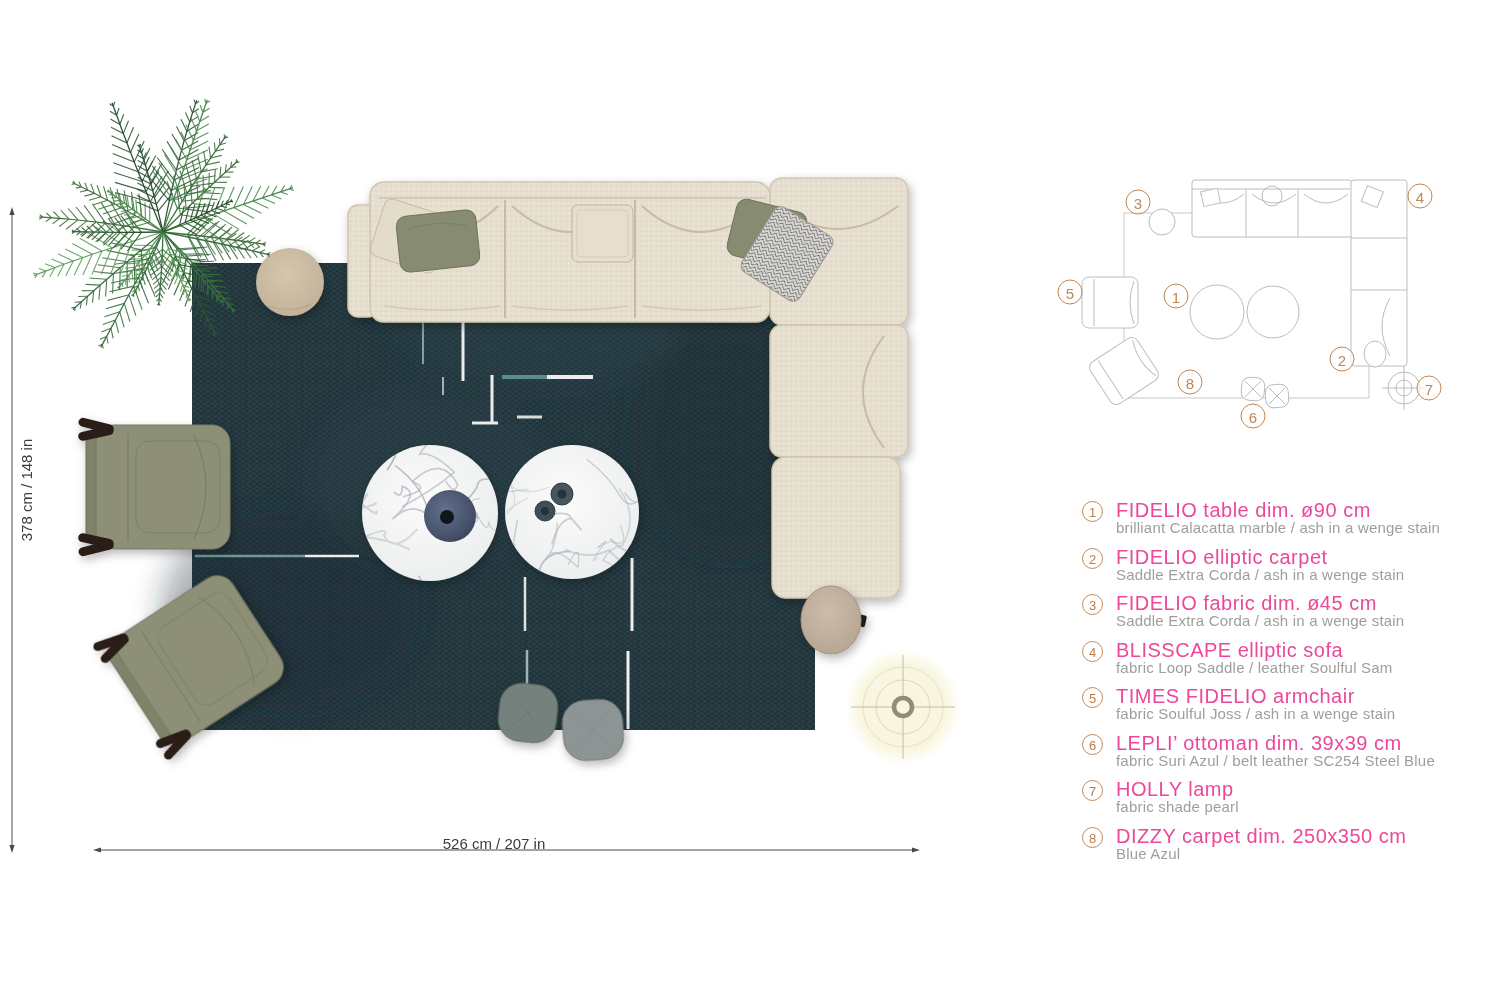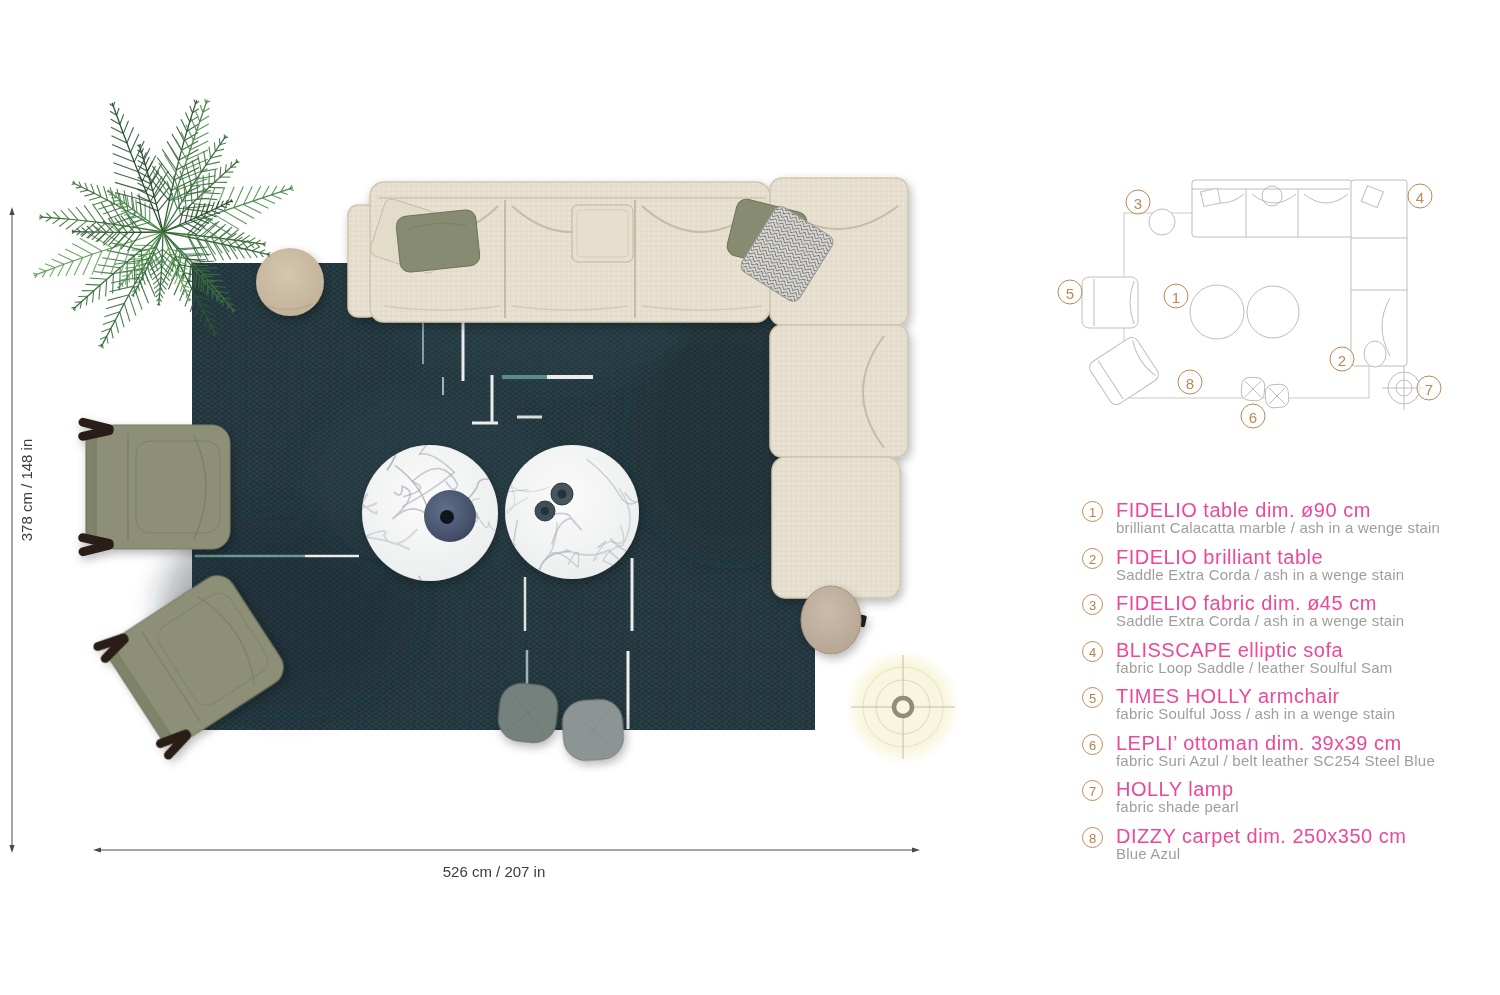--- a/index.html
+++ b/index.html
@@ -3,21 +3,21 @@
 <meta charset="utf-8">
 <style>
   html,body{margin:0;padding:0;background:#ffffff;}
   body{width:1500px;height:995px;overflow:hidden;font-family:"Liberation Sans",sans-serif;position:relative;}
   .stage{position:absolute;inset:0;}
   svg{position:absolute;left:0;top:0;}
   #render-svg{left:0;top:0;}
   #plan-svg{left:1050px;top:160px;}
   .dim-label{position:absolute;color:#3c3c3c;font-size:15px;white-space:nowrap;}
   .dim-label.vertical{left:26px;top:490px;transform:translate(-50%,-50%) rotate(-90deg);}
-  .dim-label.horizontal{left:494px;top:863px;transform:translate(-50%,0);}
+  .dim-label.horizontal{left:494px;top:835px;transform:translate(-50%,0);}
   .plan-marker{position:absolute;width:25px;height:25px;border:1.6px solid #bf8752;border-radius:50%;
     color:#bf8752;font-size:15px;line-height:25px;text-align:center;transform:translate(-50%,-50%);
     background:rgba(255,255,255,.65);box-sizing:border-box;}
   #legend{position:absolute;left:1082px;top:501px;width:360px;}
   .legend-item{display:flex;align-items:flex-start;margin-bottom:13.5px;}
   .legend-num{flex:0 0 auto;width:21px;height:21px;border:1.4px solid #c28a55;border-radius:50%;
     color:#b97f48;font-size:13px;line-height:21px;text-align:center;margin-right:13px;margin-top:0px;box-sizing:border-box;}
   .legend-text{flex:1;}
   .legend-title{color:#ec4899;font-size:20px;letter-spacing:.5px;line-height:18px;}
   .legend-sub{color:#9e9e9e;font-size:15px;letter-spacing:.2px;line-height:13px;margin-top:2px;}
@@ -871,42 +871,42 @@
       <div class="legend-item">
         <div class="legend-num">1</div>
         <div class="legend-text">
           <div class="legend-title">FIDELIO table dim. ø90 cm</div>
           <div class="legend-sub">brilliant Calacatta marble / ash in a wenge stain</div>
         </div>
       </div>
       <div class="legend-item">
         <div class="legend-num">2</div>
         <div class="legend-text">
-          <div class="legend-title">FIDELIO brilliant table</div>
+          <div class="legend-title">FIDELIO elliptic carpet</div>
           <div class="legend-sub">Saddle Extra Corda / ash in a wenge stain</div>
         </div>
       </div>
       <div class="legend-item">
         <div class="legend-num">3</div>
         <div class="legend-text">
           <div class="legend-title">FIDELIO fabric dim. ø45 cm</div>
           <div class="legend-sub">Saddle Extra Corda / ash in a wenge stain</div>
         </div>
       </div>
       <div class="legend-item">
         <div class="legend-num">4</div>
         <div class="legend-text">
           <div class="legend-title">BLISSCAPE elliptic sofa</div>
           <div class="legend-sub">fabric Loop Saddle / leather Soulful Sam</div>
         </div>
       </div>
       <div class="legend-item">
         <div class="legend-num">5</div>
         <div class="legend-text">
-          <div class="legend-title">TIMES HOLLY armchair</div>
+          <div class="legend-title">TIMES FIDELIO armchair</div>
           <div class="legend-sub">fabric Soulful Joss / ash in a wenge stain</div>
         </div>
       </div>
       <div class="legend-item">
         <div class="legend-num">6</div>
         <div class="legend-text">
           <div class="legend-title">LEPLI’ ottoman dim. 39x39 cm</div>
           <div class="legend-sub">fabric Suri Azul / belt leather SC254 Steel Blue</div>
         </div>
       </div>

